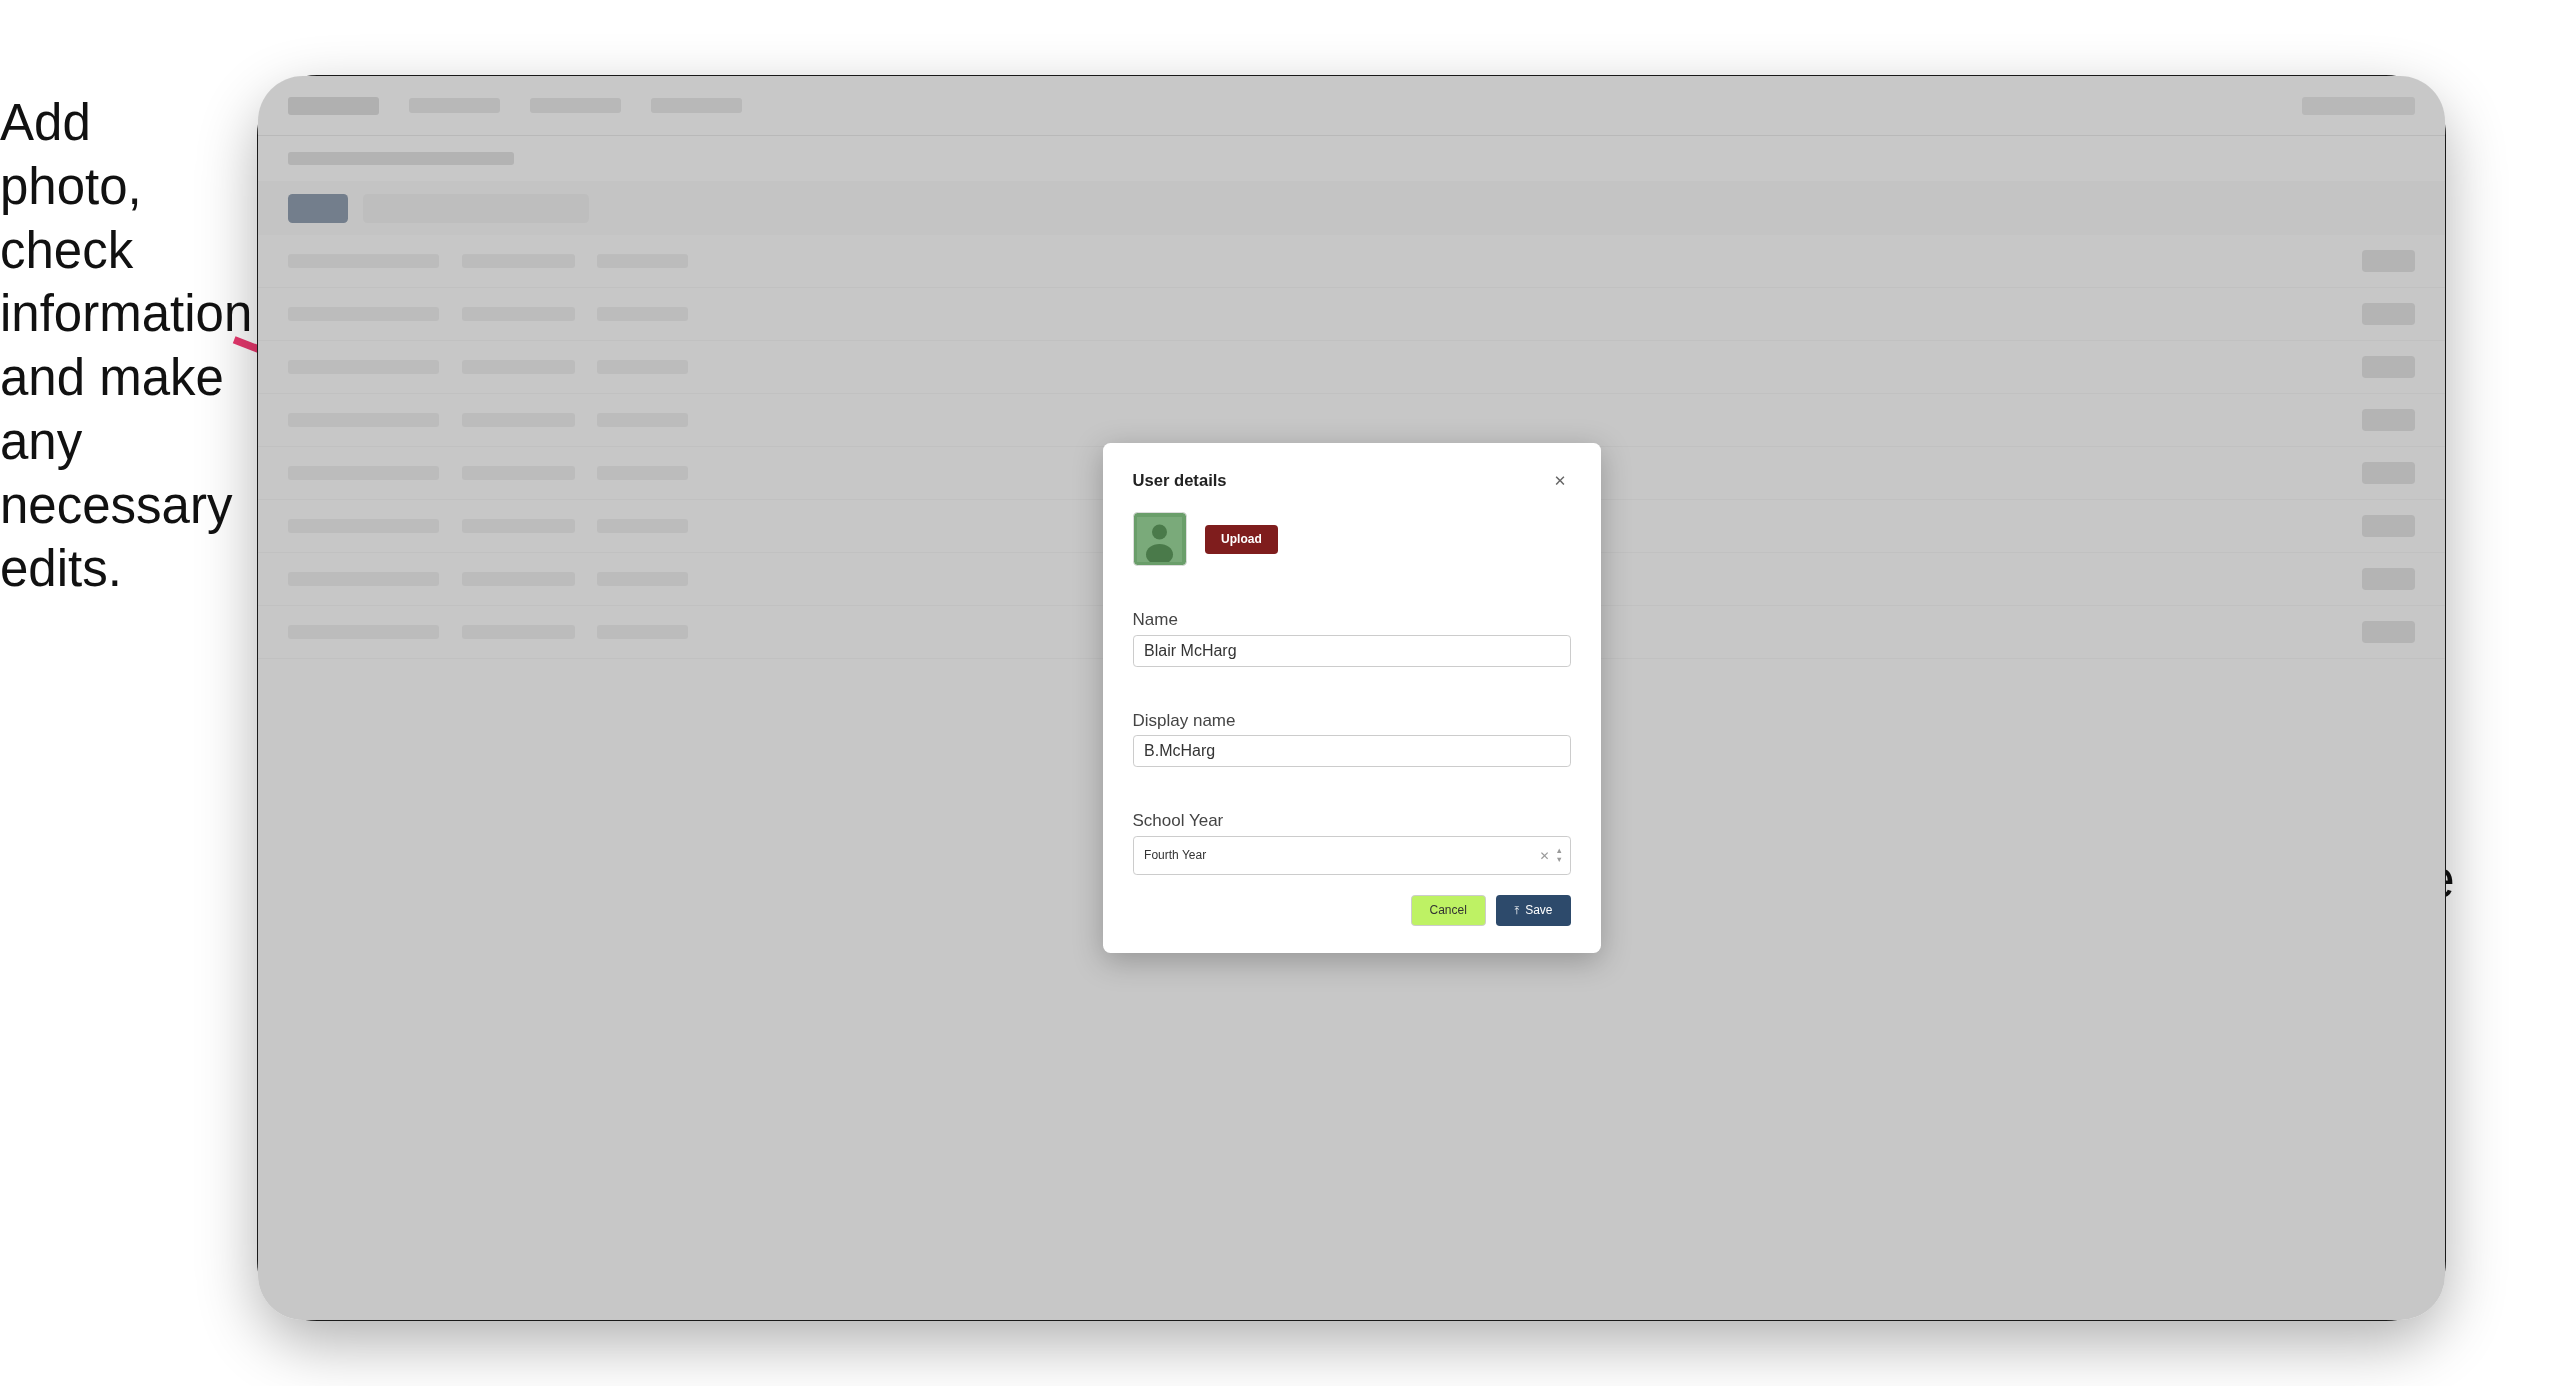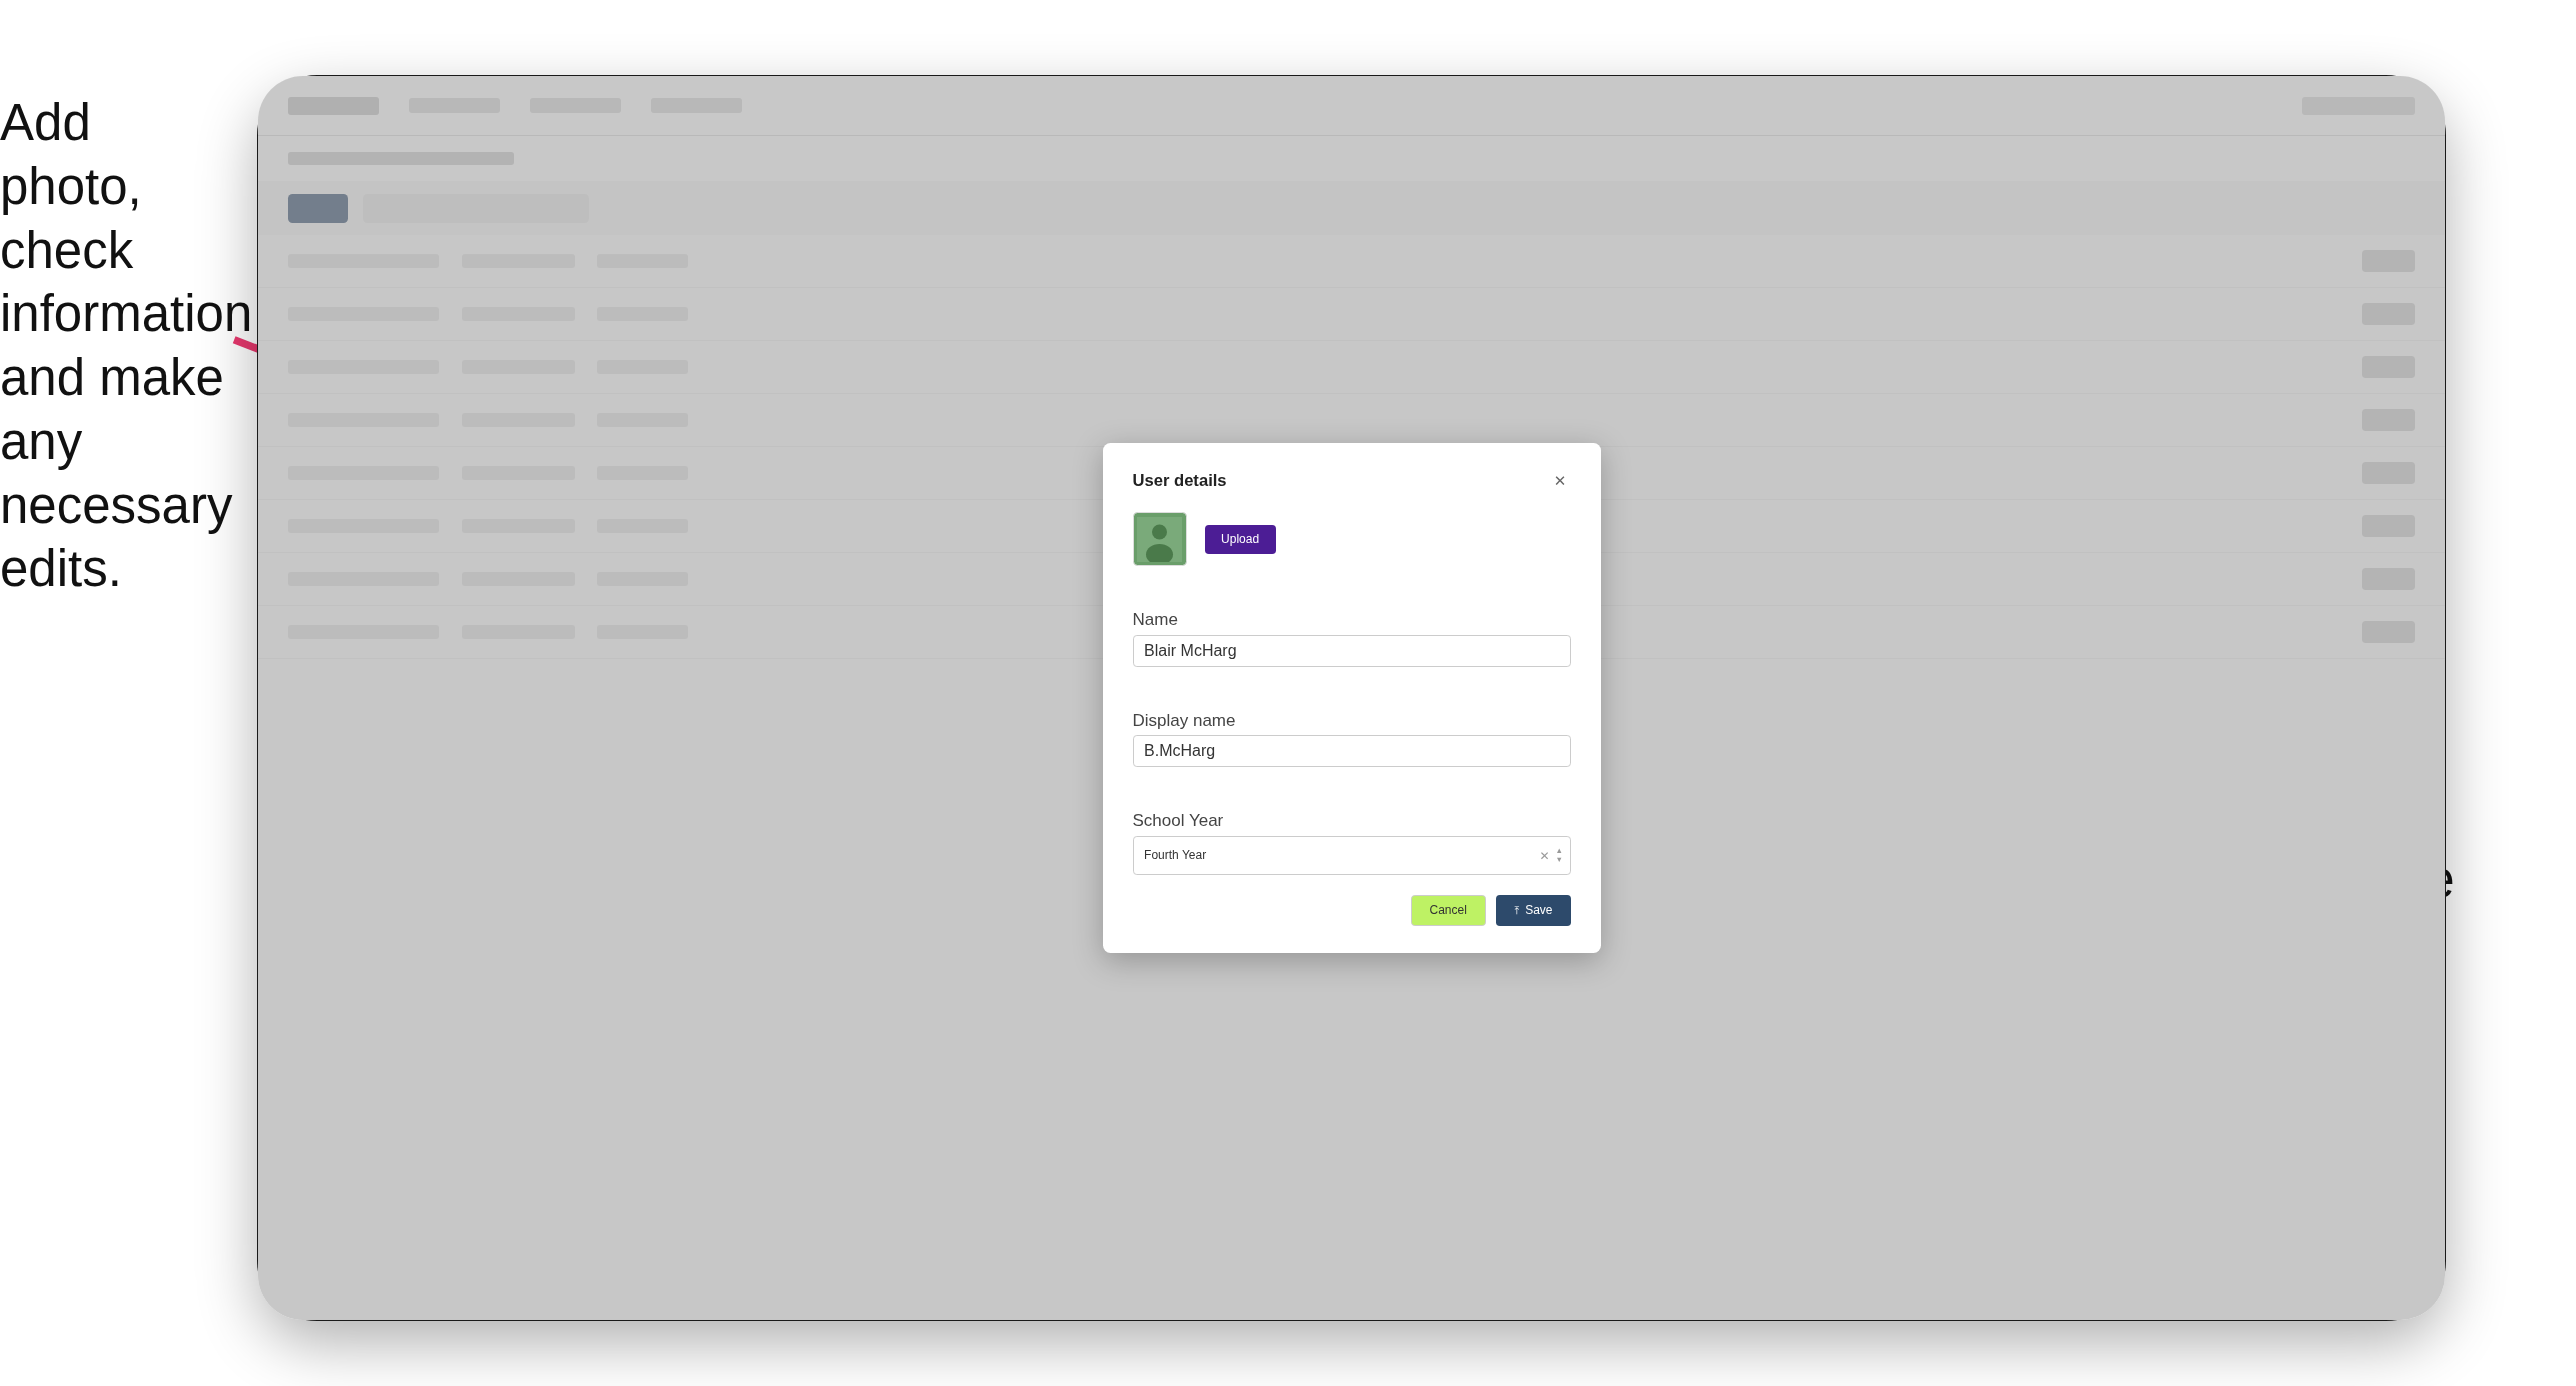--- a/index.html
+++ b/index.html
@@ -255,28 +255,28 @@
       border-radius: 4.5px;
       overflow: hidden;
       border: 0.8px solid #ddd;
       background: #6a9e6a;
       display: flex;
       align-items: center;
       justify-content: center;
     }
 
     .upload-btn {
-      background: #4c1d95;
+      background: #7f1d1d;
       color: #fff;
       border: none;
       border-radius: 3.8px;
       padding: 7.5px 16.6px;
       font-size: 12px;
       cursor: pointer;
-      font-weight: 400;
+      font-weight: 700;
     }
 
     
     .form-group {
       margin-bottom: 13.6px;
     }
 
     .form-label {
       display: block;
       font-size: 17px;

